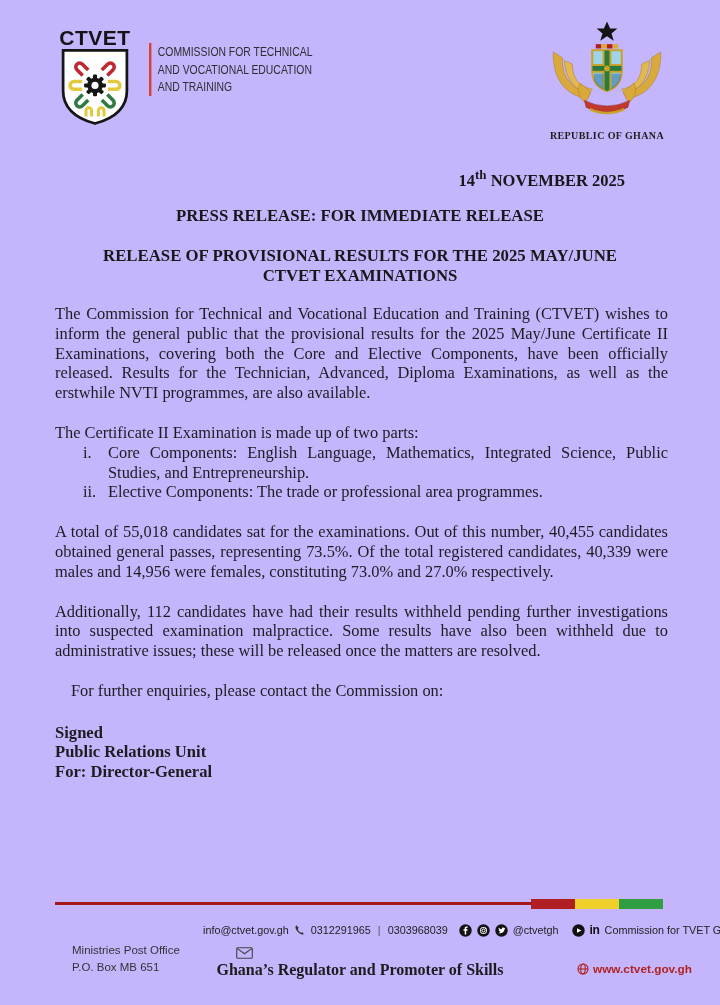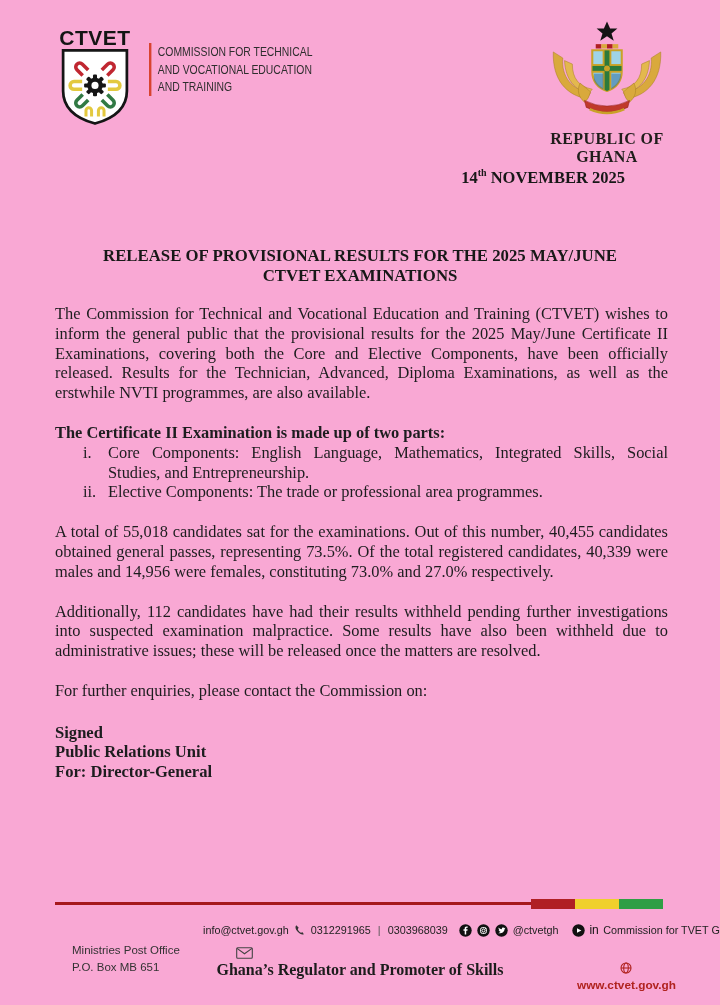--- a/index.html
+++ b/index.html
@@ -1,78 +1,78 @@
 <!DOCTYPE html>
 <html><head>
 <meta charset="utf-8">
 <style>
   * { margin:0; padding:0; box-sizing:border-box; }
   html,body { width:720px; height:1005px; }
   body { background:#e9e8e6; font-family:"Liberation Serif", serif; }
   .page {
     position:relative; width:720px; height:1005px;
-    background:#f9a8d4; color:#1d1d1f; overflow:hidden;
+    background:#c4b5fd; color:#1d1d1f; overflow:hidden;
   }
 
   
   .ctvet-logo { position:absolute; left:59px; top:27px; width:72px; text-align:center; }
   .ctvet-acronym { font-family:"Liberation Sans", sans-serif; font-weight:bold; font-size:21px; letter-spacing:.5px; color:#141414; line-height:21px; }
   .ctvet-shield { display:block; margin:0 auto; }
 
   .commission-name {
     position:absolute; left:149px; top:43px;
     border-left:3px solid #d8432f; padding-left:8px;
     font-family:"Liberation Sans", sans-serif; font-size:13px; color:#2e2e2e;
     line-height:17.5px; white-space:nowrap;
     transform:scaleX(.8); transform-origin:left top; width:176px;
   }
   .commission-name .cline { text-align:justify; text-align-last:justify; width:176px; }
   .commission-name .cline:last-child { text-align-last:left; }
 
   .emblem { position:absolute; left:540px; top:18px; width:134px; text-align:center; }
-  .emblem-caption { margin-top:2px; font-weight:bold; font-size:16px; letter-spacing:.4px; color:#201d1b; }
+  .emblem-caption { margin-top:2px; font-weight:bold; font-size:10px; letter-spacing:.4px; color:#201d1b; }
 
   
   .date-line { position:absolute; top:167px; right:95px; font-weight:bold; font-size:16.5px; color:#181818; }
-  .date-line sup { font-size:10px; }
+  .date-line sup { font-size:13px; }
   .press-title { position:absolute; top:206px; left:0; width:720px; text-align:center; font-weight:bold; font-size:16.8px; color:#181818; }
   .release-subtitle { position:absolute; top:246px; left:75px; width:570px; text-align:center; font-weight:bold; font-size:16.8px; line-height:19.8px; color:#181818; }
 
   
   .press-body { position:absolute; top:304px; left:55px; width:613px; font-size:16.4px; line-height:19.8px; text-align:justify; color:#1d1d1f; }
   .press-body p { margin-bottom:20px; }
-  .parts-intro { margin-bottom:0 !important;font-weight:bold; }
+  .parts-intro { margin-bottom:0 !important; }
   .parts-list { margin-left:28px; margin-bottom:20px; }
   .list-item { display:flex; }
   .list-marker { flex:none; width:25px; }
   .list-text { flex:1; text-align:justify; }
-  .enquiries p, .enquiries div { margin:0; }
+  .enquiries p, .enquiries div { margin:16px; }
   .enquiries { margin-bottom:22px; }
   .signature-block { font-weight:bold; line-height:19.5px; font-size:16.6px; }
 
   
   .footer-rule { position:absolute; left:55px; top:898px; width:608px; height:11px; display:flex; align-items:center; }
   .rule-line { flex:1; height:3px; background:#a6181d; }
   .flag-block { width:44px; height:10px; }
   .flag-red { background:#b01f24; }
   .flag-yellow { background:#f0d02c; }
   .flag-green { background:#2f9e45; }
 
   .footer-contact-row {
     position:absolute; left:203px; top:923px; display:flex; align-items:center; gap:5px;
     font-family:"Liberation Sans", sans-serif; font-size:10.8px; color:#222; white-space:nowrap;
   }
   .footer-contact-row .sep { color:#555; padding:0 2px; }
   .icon-circle { display:inline-block; vertical-align:middle; }
-  .linkedin-label { font-weight:normal; font-size:12px; color:#111; letter-spacing:-.3px; }
+  .linkedin-label { font-weight:bold; font-size:12px; color:#111; letter-spacing:-.3px; }
 
   .address-block { position:absolute; left:72px; top:942px; font-family:"Liberation Sans", sans-serif; font-size:11.5px; line-height:16.5px; color:#333; }
   .envelope-wrap { position:absolute; left:236px; top:945px; }
   .tagline { position:absolute; left:0; top:961px; width:720px; text-align:center; font-weight:bold; font-size:16px; color:#1c1c1c; }
-  .website-link { position:absolute; left:577px; top:962px; display:flex; align-items:center; gap:4px; font-family:"Liberation Sans", sans-serif; font-size:11.8px; font-weight:bold; color:#b0231f;flex-direction:column; }
+  .website-link { position:absolute; left:577px; top:962px; display:flex; align-items:center; gap:4px; font-family:"Liberation Sans", sans-serif; font-size:11.8px; font-weight:bold; color:#b0231f; }
 </style>
 </head>
 <body>
 
 <div class="page">
 
   <div class="ctvet-logo">
     <div class="ctvet-acronym">CTVET</div>
     <svg class="ctvet-shield" width="70" height="78" viewBox="0 0 90 100">
       <defs>
@@ -151,29 +151,30 @@
       <circle cx="75" cy="57" r="3.4" fill="#c9a227"></circle>
 
       <path d="M49,94 Q75,107 101,94 L99,102 Q75,113 51,102 Z" fill="#c0392b" stroke="#8f1f1c" stroke-width="0.6"></path>
       <path d="M55,104 Q75,113 95,104" fill="none" stroke="#c9a227" stroke-width="3"></path>
     </svg>
     <div class="emblem-caption">REPUBLIC OF GHANA</div>
   </div>
 
   <div class="date-line"><span>14</span><sup>th</sup><span> NOVEMBER 2025</span></div>
 
+  <div class="press-title">PRESS RELEASE: FOR IMMEDIATE RELEASE</div>
   <div class="release-subtitle">RELEASE OF PROVISIONAL RESULTS FOR THE 2025 MAY/JUNE CTVET EXAMINATIONS</div>
 
   <div class="press-body">
     <p>The Commission for Technical and Vocational Education and Training (CTVET) wishes to inform the general public that the provisional results for the 2025 May/June Certificate II Examinations, covering both the Core and Elective Components, have been officially released. Results for the Technician, Advanced, Diploma Examinations, as well as the erstwhile NVTI programmes, are also available.</p>
     <p class="parts-intro">The Certificate II Examination is made up of two parts:</p>
     <div class="parts-list">
       <div class="list-item">
         <span class="list-marker">i.</span>
-        <span class="list-text">Core Components: English Language, Mathematics, Integrated Skills, Social Studies, and Entrepreneurship.</span>
+        <span class="list-text">Core Components: English Language, Mathematics, Integrated Science, Public Studies, and Entrepreneurship.</span>
       </div>
       <div class="list-item">
         <span class="list-marker">ii.</span>
         <span class="list-text">Elective Components: The trade or professional area programmes.</span>
       </div>
     </div>
     <p>A total of 55,018 candidates sat for the examinations. Out of this number, 40,455 candidates obtained general passes, representing 73.5%. Of the total registered candidates, 40,339 were males and 14,956 were females, constituting 73.0% and 27.0% respectively.</p>
     <p>Additionally, 112 candidates have had their results withheld pending further investigations into suspected examination malpractice. Some results have also been withheld due to administrative issues; these will be released once the matters are resolved.</p>
     <div class="enquiries">
       <div>For further enquiries, please contact the Commission on:</div>

